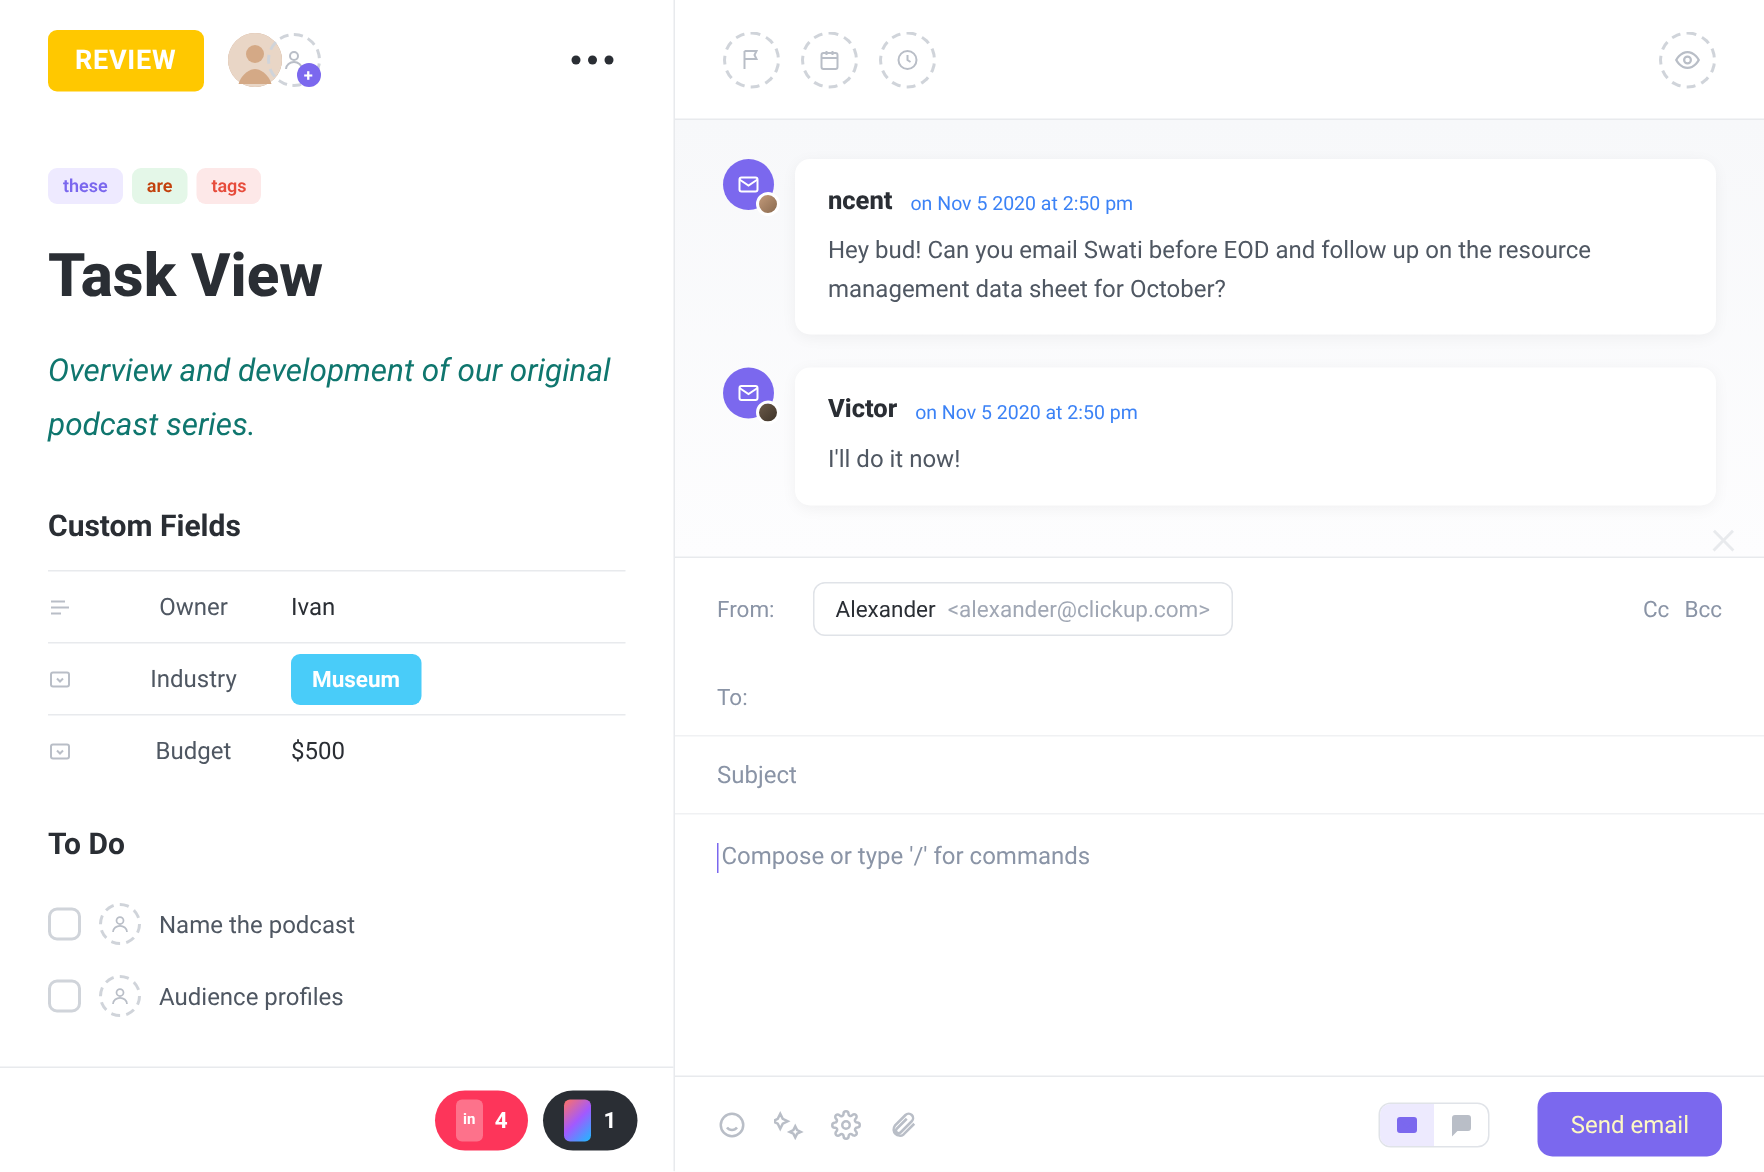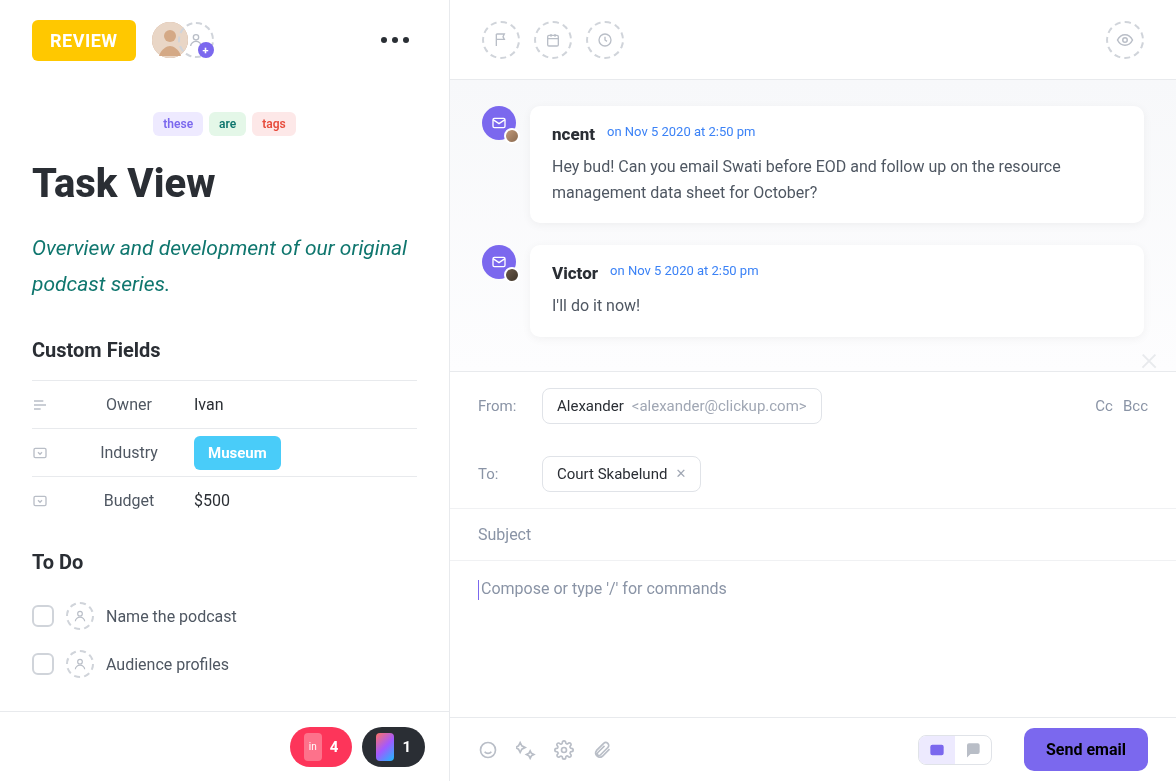--- a/index.html
+++ b/index.html
@@ -21,24 +21,24 @@
 .avatar-group { display: flex; align-items: center; }
 .avatar-circle { width: 36px; height: 36px; border-radius: 50%; background: linear-gradient(135deg,#d5b09a,#c19876); display:flex;align-items:center;justify-content:center; color:#fff; font-size:14px; font-weight:600; position:relative; }
 .avatar-add-outer { width: 36px; height: 36px; border-radius: 50%; border: 2px dashed #d0d4da; display:flex;align-items:center;justify-content:center; margin-left: -10px; position: relative; }
 .avatar-add-outer svg { stroke:#b9bec7; }
 .plus-badge { position:absolute; bottom:-2px; right:-2px; width:16px; height:16px; border-radius:50%; background:#7b68ee; display:flex; align-items:center; justify-content:center; color:#fff; font-size:11px; font-weight:700; }
 .more-dots { margin-left: auto; display:flex; gap:5px; cursor:pointer; padding:8px; }
 .more-dots span { width:6px; height:6px; border-radius:50%; background:#2a2e34; }
 
 
 .left-body { padding: 32px; overflow:auto; flex:1; }
-.tag-row { display:flex; gap:6px; margin-bottom:24px;justify-content:center; }
+.tag-row { display:flex; gap:6px; margin-bottom:24px; }
 .tag { font-size:12px; font-weight:600; padding:5px 10px; border-radius:6px; }
 .tag-purple { background:#eeeaff; color:#7b68ee; }
-.tag-green { background:#e4f7e8; color:#0f766e; }
+.tag-green { background:#e4f7e8; color:#c2410c; }
 .tag-red { background:#fde8e8; color:#e74c3c; }
 .page-title { font-size:40px; font-weight:800; margin-bottom:24px; }
 .description { font-size:21px; color:#0f766e; line-height:1.7; margin-bottom:36px;font-style:italic; }
 .section-heading { font-size:20px; font-weight:700; margin-bottom:18px; }
 .cf-row { display:flex; align-items:center; padding:14px 0; border-top:1px solid #e8eaed;text-align:center; }
 .cf-row:first-of-type { border-top:1px solid #e8eaed; }
 .cf-icon { width:18px; margin-right:14px; color:#b9bec7; display:flex; align-items:center; }
 .cf-label { width:130px; color:#4f5762; font-size:16px; }
 .cf-value { font-weight:400; font-size:16px; }
 .pill-blue { background:#49ccf9; color:#fff; font-weight:700; padding:8px 14px; border-radius:6px; font-size:15px; }
@@ -46,36 +46,36 @@
 .cb { width:22px; height:22px; border:2px solid #d0d4da; border-radius:6px; }
 .assignee-dash { width:28px; height:28px; border-radius:50%; border:2px dashed #d0d4da; display:flex; align-items:center; justify-content:center; }
 .assignee-dash svg { stroke:#b9bec7; }
 .todo-text { font-size:16px; color:#4f5762; }
 
 
 .left-footer { height:70px; border-top:1px solid #e8eaed; display:flex; align-items:center; justify-content:flex-end; padding:0 24px; gap:10px; }
 .chip { display:flex; align-items:center; gap:8px; padding:6px 14px; border-radius:999px; color:#fff; font-weight:700; font-size:15px; }
 .chip-pink { background:#fd355a; }
 .chip-dark { background:#2a2e34; }
-.chip .ico { width:18px; height:28px; border-radius:4px; background:rgba(255,255,255,0.3); display:flex; align-items:center; justify-content:center; font-size:10px; font-weight:400; }
+.chip .ico { width:18px; height:28px; border-radius:4px; background:rgba(255,255,255,0.3); display:flex; align-items:center; justify-content:center; font-size:10px; font-weight:700; }
 
 
 .right-header { height:80px; border-bottom:1px solid #e8eaed; display:flex; align-items:center; padding:0 32px; gap:14px; background:#fff; }
 .dash-circle { width:38px; height:38px; border-radius:50%; border:2px dashed #d0d4da; display:flex; align-items:center; justify-content:center; cursor:pointer; }
 .dash-circle svg { stroke:#b9bec7; fill:none; stroke-width:2; }
 .watch-icon { margin-left:auto; }
 
 
 .conv { padding:26px 32px 12px; overflow:auto; background: linear-gradient(#f7f8fa, #fdfdfe); }
 .msg-row { display:flex; gap:14px; margin-bottom:22px; }
 .msg-avatar { width:34px; height:34px; border-radius:50%; background:#7b68ee; display:flex; align-items:center; justify-content:center; color:#fff; position:relative; flex-shrink:0; }
 .av-label { position:absolute; bottom:-4px; right:-4px; width:16px; height:16px; border-radius:50%; background:linear-gradient(135deg,#c29a7a,#8a6a4f); border:2px solid #fff; }
 .av-label.dark { background:linear-gradient(135deg,#6b5a4a,#3e3428); }
 .msg-card { background:#fff; border-radius:10px; box-shadow:0 2px 10px rgba(0,0,0,0.05); padding:18px 22px; flex:1; }
-.msg-head { display:flex; align-items:flex-start; gap:12px; margin-bottom:10px; }
+.msg-head { display:flex; align-items:flex-end; gap:12px; margin-bottom:10px; }
 .msg-name { font-weight:800; font-size:17px; }
 .msg-time { color:#3b82f6; font-size:13px; }
 .msg-body { font-size:16px; color:#4f5762; line-height:1.6; }
 
 
 .compose { background:#fff; border-top:1px solid #e8eaed; flex:1; display:flex; flex-direction:column; position:relative; }
 .close-compose { position:absolute; top:-34px; right:18px; color:#e8eaed; font-size:34px; font-weight:300; cursor:pointer; }
 .cp-row { display:flex; align-items:center; padding:16px 28px; gap:14px; font-size:15px; }
 .cp-row.border { border-bottom:1px solid #f0f1f3; }
 .cp-label { color:#8a94a6; width:50px; }
@@ -91,21 +91,21 @@
 .body-row .ph { color:#8a94a6; font-size:16px; }
 
 
 .compose-footer { height:64px; border-top:1px solid #e8eaed; display:flex; align-items:center; padding:0 28px; gap:18px; }
 .cf-icon-btn { color:#b9bec7; cursor:pointer; display:flex; }
 .toggle-pair { margin-left:auto; display:flex; border:1px solid #e0e3e8; border-radius:8px; overflow:hidden; }
 .toggle-pair div { padding:6px 10px; display:flex; align-items:center; }
 .toggle-pair .active { background:#edeafe; }
 .toggle-pair .active svg { fill:#7b68ee; stroke:#7b68ee; }
 .toggle-pair svg { stroke:#b9bec7; fill:#b9bec7; }
-.send-btn { background:#7b68ee; color:#000000; font-weight:700; font-size:16px; padding:12px 22px; border-radius:10px; cursor:pointer; margin-left:14px; }
+.send-btn { background:#7b68ee; color:#fef9c3; font-weight:400; font-size:16px; padding:12px 22px; border-radius:10px; cursor:pointer; margin-left:14px; }
 </style>
 </head>
 <body>
 
 <div class="app">
 
   <div class="left">
     <div class="left-header">
       <div class="status-pill">REVIEW</div>
       <div class="avatar-group">
@@ -285,24 +285,20 @@
           <span class="secondary">&lt;alexander@clickup.com&gt;</span>
         </div>
         <div class="cc-bcc">
           <span>Cc</span>
           <span>Bcc</span>
         </div>
       </div>
 
       <div class="cp-row border">
         <span class="cp-label">To:</span>
-        <div class="token">
-          <span>Court Skabelund</span>
-          <span class="x">✕</span>
-        </div>
       </div>
 
       <div class="cp-row subject-row border">
         <input type="text" placeholder="Subject" style="">
       </div>
 
       <div class="body-row">
         <span class="cursor"></span><span class="ph">Compose or type '/' for commands</span>
       </div>
 

